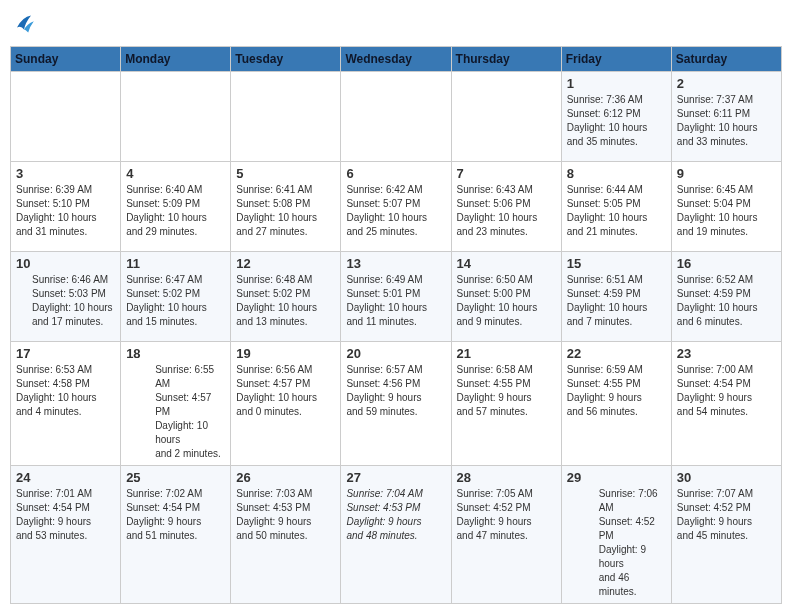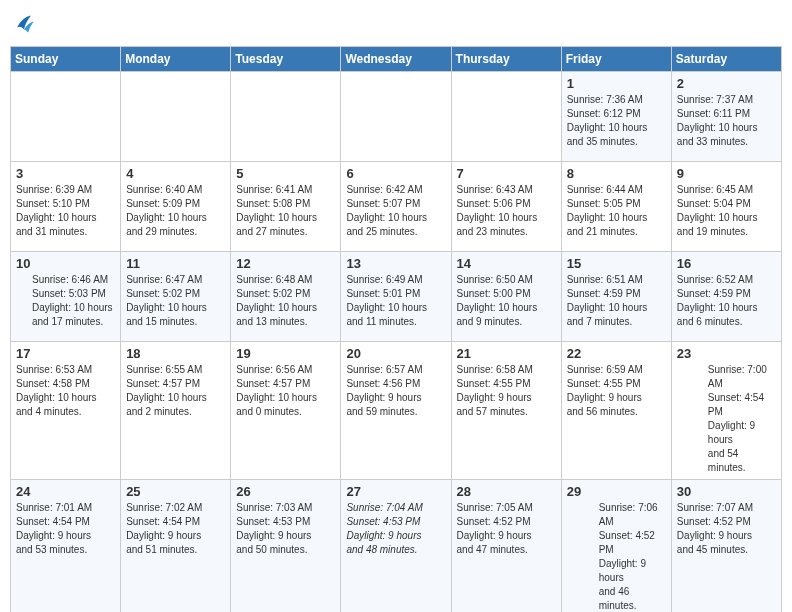--- a/index.html
+++ b/index.html
@@ -44,21 +44,21 @@
       font-size: 14px;
       color: #555;
     }
     .calendar {
       width: 100%;
       border-collapse: collapse;
       font-size: 11px;
     }
     .calendar thead tr th {
       background-color: #3878b4;
-      color: #ffffff;
+      color: #0f172a;
       padding: 5px 4px;
       text-align: left;
       font-weight: bold;
       font-size: 12px;
       border: 1px solid #ccc;
     }
     .calendar tbody tr td {
       vertical-align: top;
       border: 1px solid #ccc;
       padding: 4px 5px;
@@ -247,21 +247,21 @@
       <tr>
         <td>
           <span class="day-num">17</span>
           <div class="day-info" style="white-space: pre-line;">Sunrise: 6:53 AM
 Sunset: 4:58 PM
 Daylight: 10 hours
 and 4 minutes.</div>
         </td>
         <td>
           <span class="day-num">18</span>
-          <div class="day-info" style="white-space: pre-line;">Sunrise: 6:55 AM
+          <div class="day-info" style="white-space: pre-line; margin-left: 29px;">Sunrise: 6:55 AM
 Sunset: 4:57 PM
 Daylight: 10 hours
 and 2 minutes.</div>
         </td>
         <td>
           <span class="day-num">19</span>
           <div class="day-info" style="white-space: pre-line;">Sunrise: 6:56 AM
 Sunset: 4:57 PM
 Daylight: 10 hours
 and 0 minutes.</div>
@@ -282,21 +282,21 @@
         </td>
         <td>
           <span class="day-num">22</span>
           <div class="day-info" style="white-space: pre-line;">Sunrise: 6:59 AM
 Sunset: 4:55 PM
 Daylight: 9 hours
 and 56 minutes.</div>
         </td>
         <td>
           <span class="day-num">23</span>
-          <div class="day-info" style="white-space: pre-line; margin-left: 31px;">Sunrise: 7:00 AM
+          <div class="day-info" style="white-space: pre-line;">Sunrise: 7:00 AM
 Sunset: 4:54 PM
 Daylight: 9 hours
 and 54 minutes.</div>
         </td>
       </tr>
       <tr>
         <td>
           <span class="day-num">24</span>
           <div class="day-info" style="white-space: pre-line;">Sunrise: 7:01 AM
 Sunset: 4:54 PM

